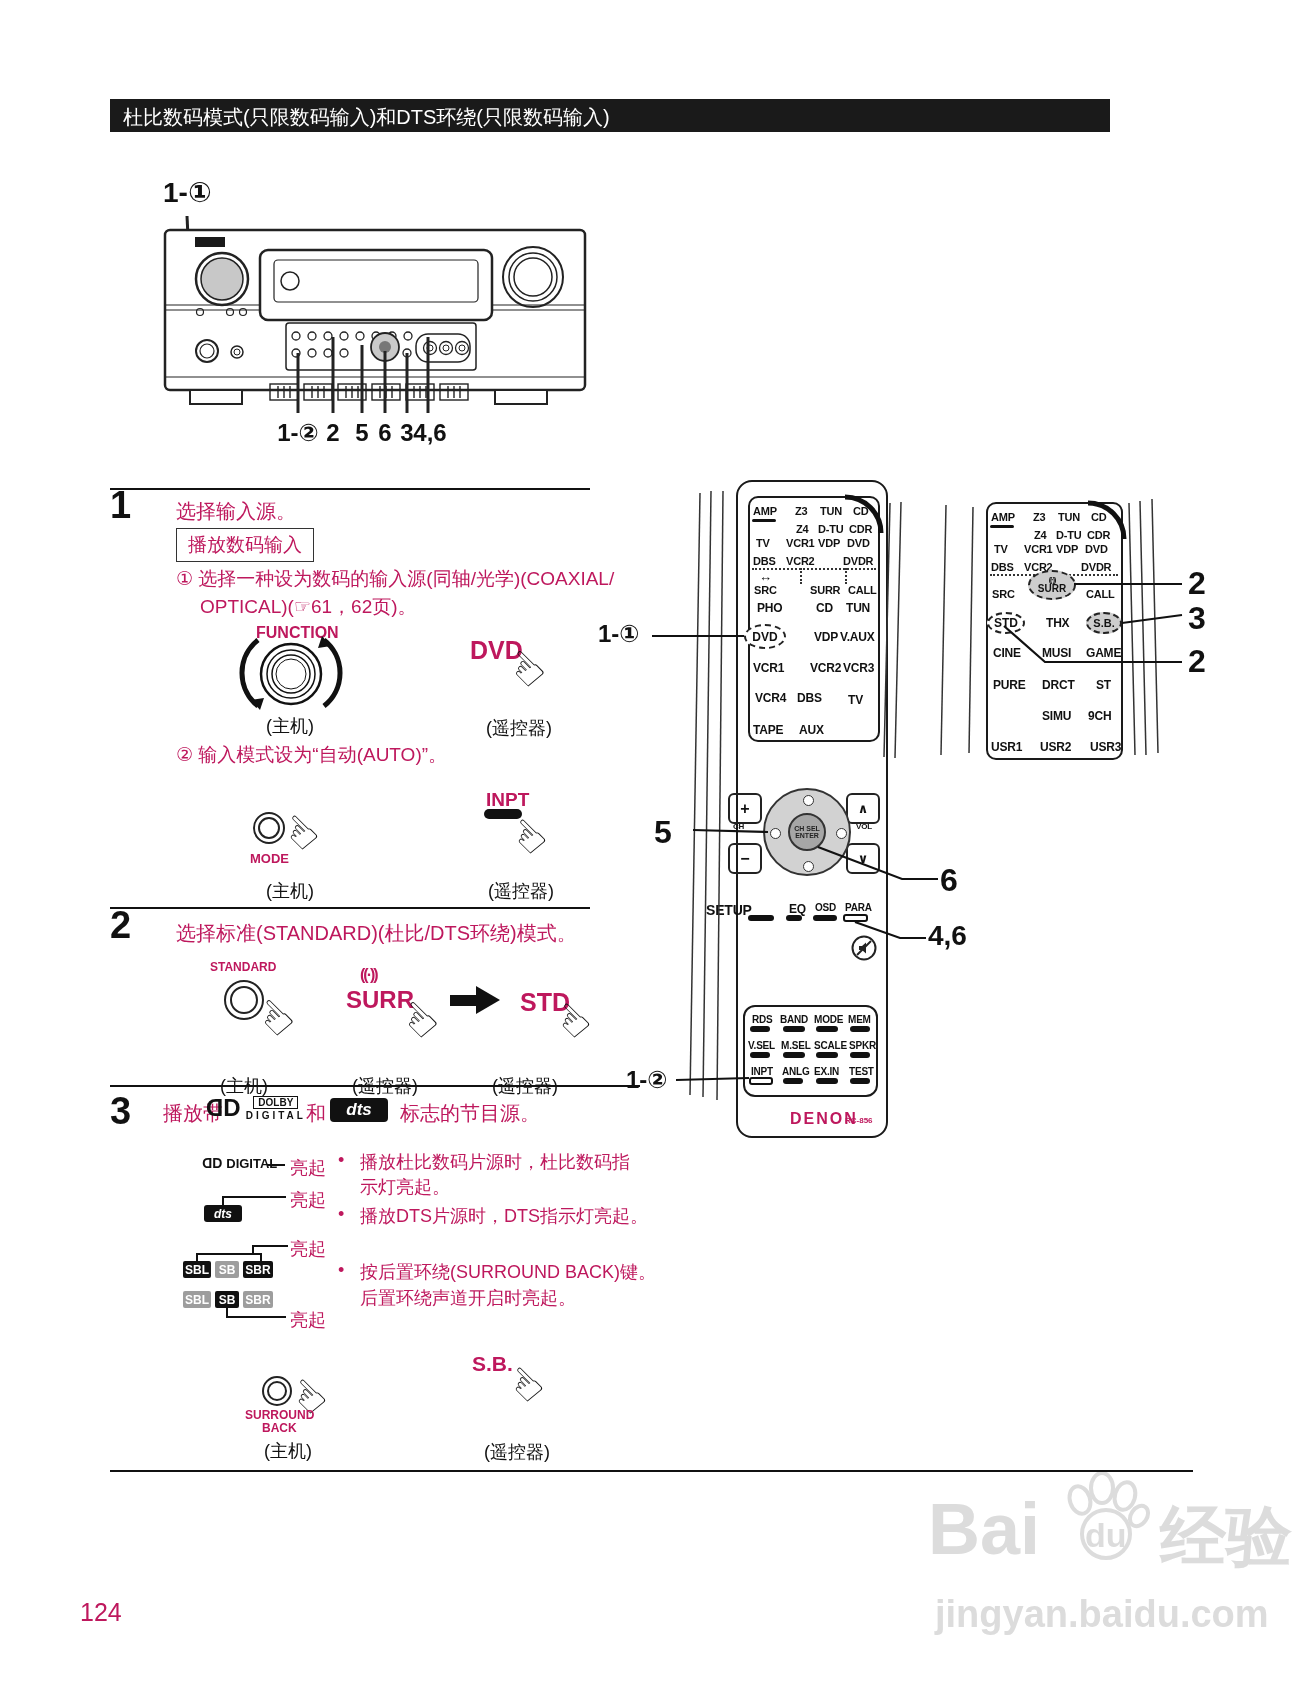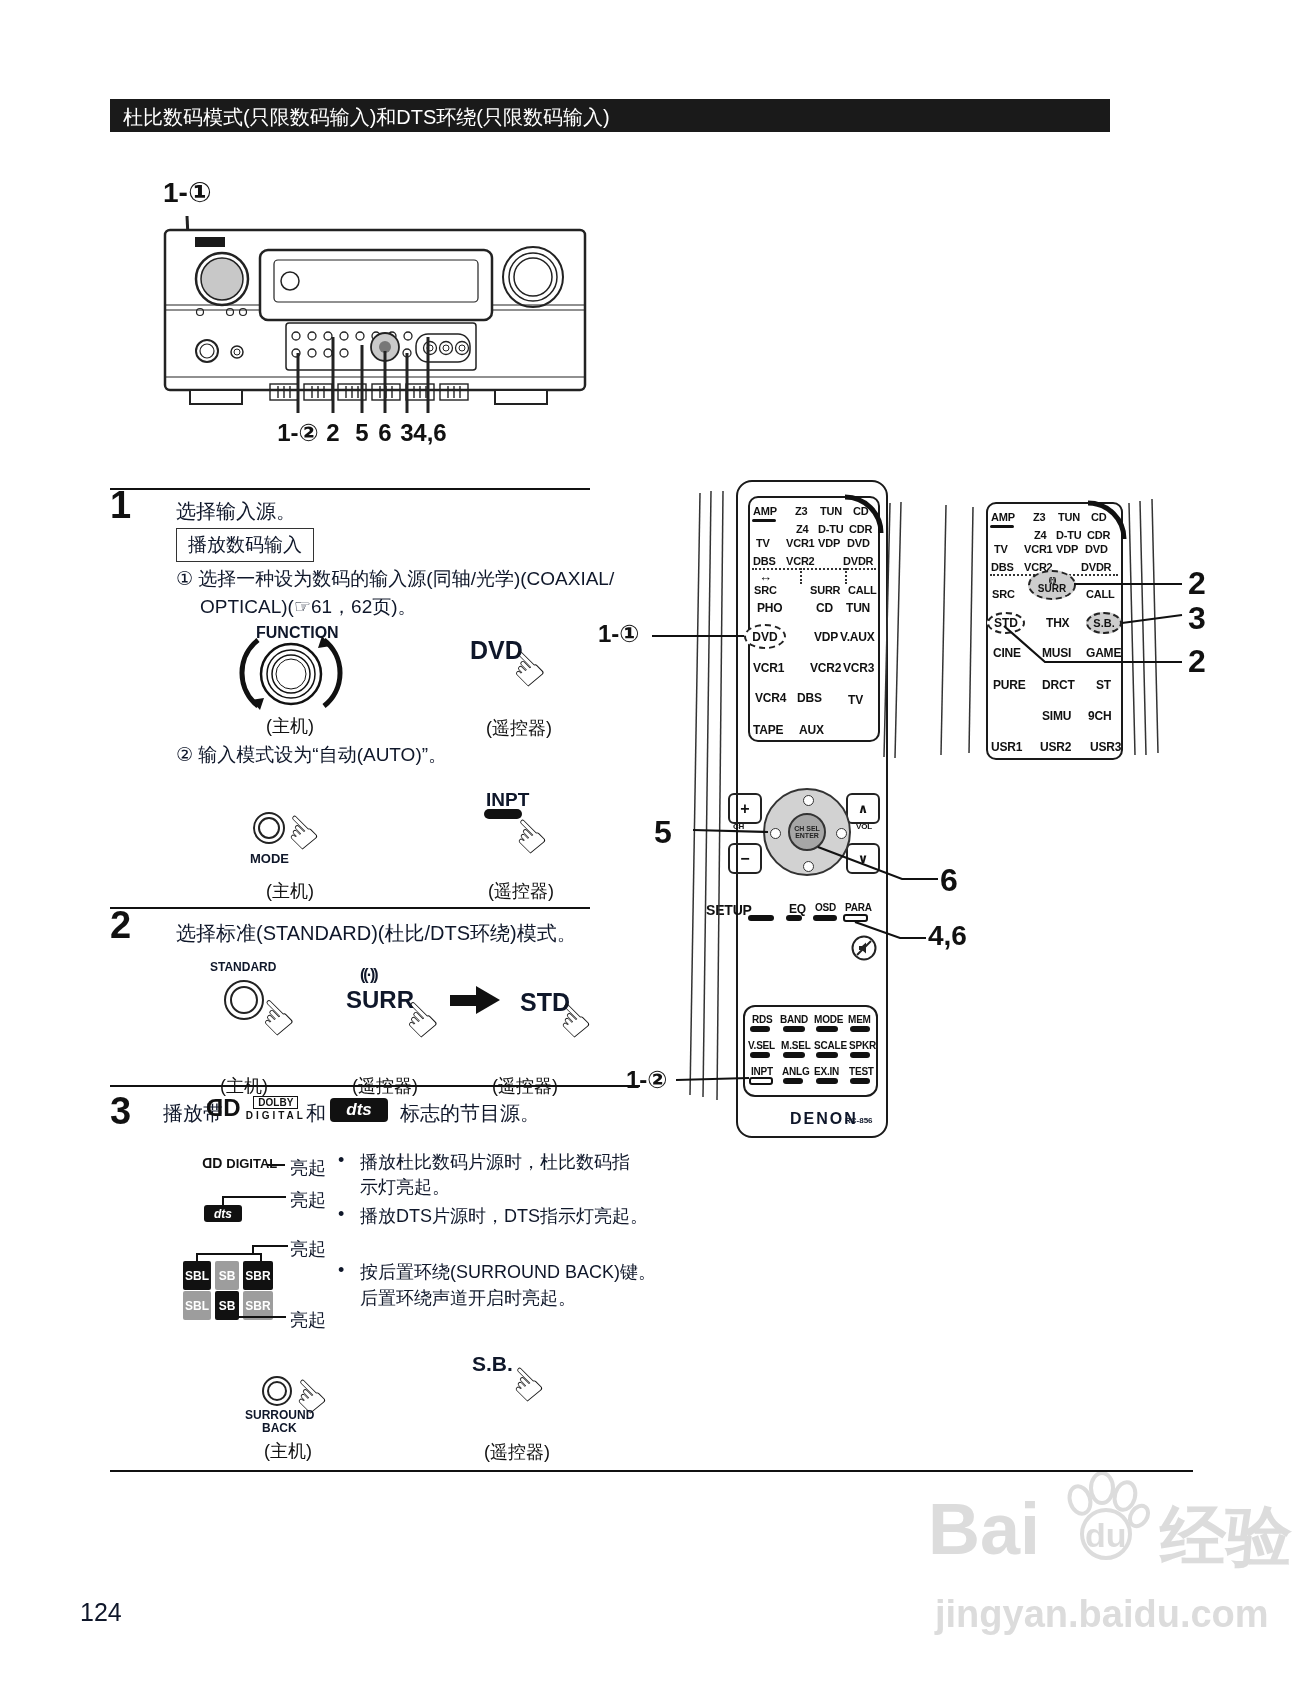--- a/index.html
+++ b/index.html
@@ -1,35 +1,35 @@
 <!DOCTYPE html>
 <html><head>
 <meta charset="utf-8">
 <style>
   html,body{margin:0;padding:0;background:#fff}
   #page{position:relative;width:1310px;height:1685px;background:#fff;overflow:hidden;
         font-family:"Liberation Sans","DejaVu Sans",sans-serif;color:#111}
-  .t{position:absolute;white-space:nowrap;color:#0f172a}
+  .t{position:absolute;white-space:nowrap;color:#be185d}
   .b{font-weight:bold}
   .x{font-weight:900}
   .cap{position:absolute;font-size:18px;color:#111;white-space:nowrap}
   .rule{position:absolute;height:2px;background:#111}
   .stepnum{position:absolute;font-weight:900;font-size:38px;color:#111}
   .key{position:absolute;font-weight:bold;font-size:11px;letter-spacing:-0.2px;white-space:nowrap;color:#111}
   .bar{position:absolute;background:#111;border-radius:3px}
   .obar{position:absolute;background:#fff;border:2px solid #111;border-radius:3px;box-sizing:border-box}
   .oval{position:absolute;border:2px dashed #222;border-radius:50%;display:flex;flex-direction:column;
         align-items:center;justify-content:center;font-weight:bold;box-sizing:border-box;background:#fff}
   .hand{position:absolute;transform:rotate(45deg);line-height:1;font-family:"DejaVu Sans",sans-serif;color:#111}
   .callout{position:absolute;font-weight:900;color:#111;white-space:nowrap}
   .lline{position:absolute;background:#111}
   .cbtn{position:absolute;border:2.5px solid #222;border-radius:50%;background:#fff;box-sizing:border-box}
   .cbtn2{position:absolute;border:2px solid #222;border-radius:50%;background:#fff;box-sizing:border-box}
   .ind{position:absolute;color:#fff;font-weight:bold;font-size:12px;display:flex;align-items:center;
-       justify-content:center;height:29px;border-radius:2px}
+       justify-content:center;height:17px;border-radius:2px}
   .on{background:#111}.dim{background:#9d9d9d}
   .dotted{position:absolute;border-top:2px dotted #333}
   .vdot{position:absolute;border-left:2px dotted #333}
   .panel{position:absolute;border:2px solid #1a1a1a;border-radius:10px;background:#fff;box-sizing:border-box}
   .wm{color:#dcdcdc}
   svg{display:block}
 </style>
 </head>
 <body>
 <div id="page">

